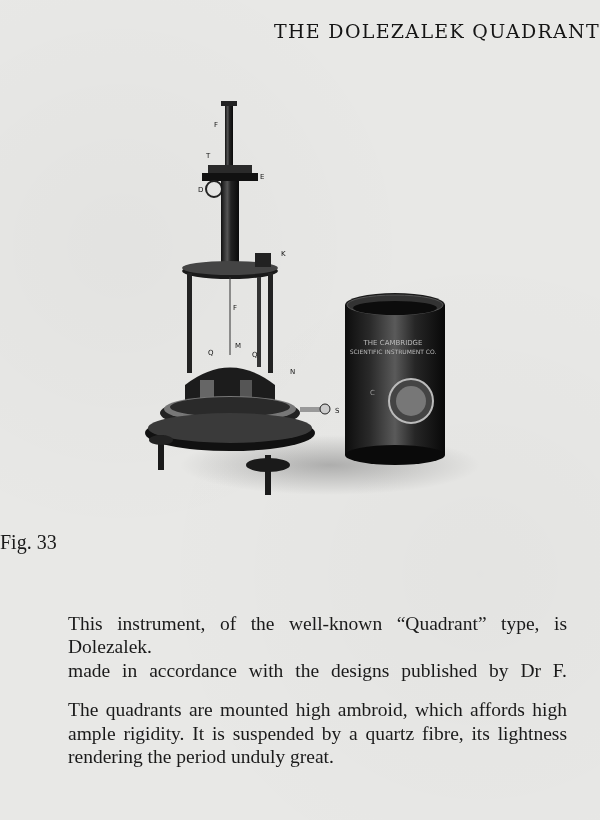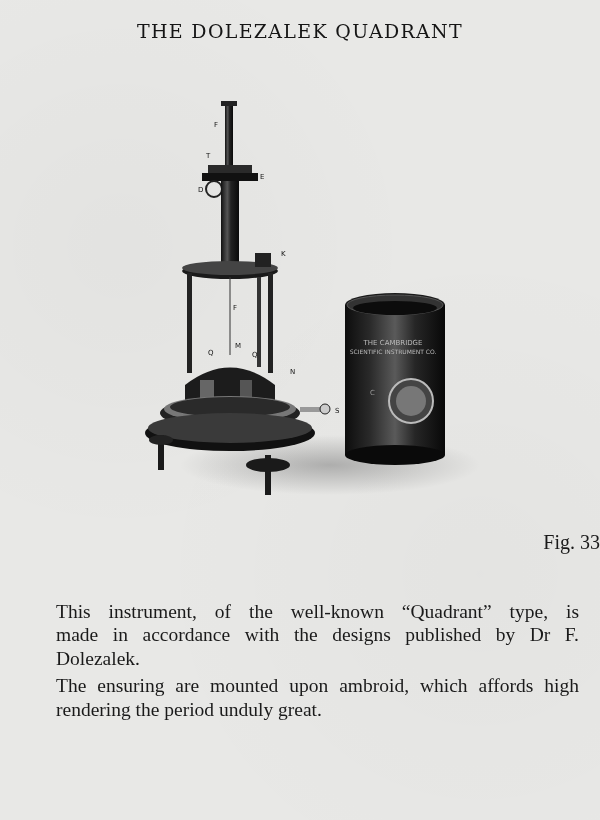--- a/index.html
+++ b/index.html
@@ -12,41 +12,41 @@
     }
     .page {
       position: absolute; inset: 0;
       background:
         radial-gradient(circle at 20% 30%, rgba(0,0,0,0.025) 0, transparent 40%),
         radial-gradient(circle at 80% 70%, rgba(0,0,0,0.02) 0, transparent 45%),
         #e8e8e6;
     }
     .title {
       position: absolute; left: 0; width: 600px; top: 17px;
-      text-align: center;
+      text-align: right;
       font-family: "DejaVu Serif", serif;
       font-size: 19px; letter-spacing: 1.3px; line-height: 28px;
       color: #151515;
     }
     .figure {
       position: absolute; left: 130px; top: 95px; width: 350px; height: 420px;
     }
     .caption {
       position: absolute; left: 0; width: 600px; top: 531px;
-      text-align: right;
+      text-align: left;
       font-family: "Liberation Serif", serif;
       font-size: 20px; color: #1a1a1a;
     }
     .body-text {
       position: absolute; left: 52px; top: 596px; width: 531px;
       font-family: "Liberation Serif", serif;
       font-size: 19.5px; line-height: 23.4px;
       text-align: justify; color: #1a1a1a;
     }
-    .body-text p { margin: 4px; text-indent: 0; }
+    .body-text p { margin: 16px; text-indent: 0; }
     .line { display: block; text-align: justify; text-align-last: justify; white-space: nowrap; }
     .line.last { text-align-last: left; }
   </style>
 </head>
 <body>
 
 <div class="page">
 
   <div class="title">
     <div>THE DOLEZALEK QUADRANT</div>
@@ -138,22 +138,23 @@
         <text x="240" y="300" fill="#999">C</text>
       </g>
     </svg>
   </div>
 
   <div class="caption">Fig. 33</div>
 
   <div class="body-text">
     <p>
       <span class="line">    This instrument, of the well-known “Quadrant” type, is</span>
+      <span class="line last">Dolezalek.</span>
       <span class="line">made in accordance with the designs published by Dr F.</span>
-      <span class="line last">Dolezalek.</span>
     </p>
     <p>
-      <span class="line">The ensuring are mounted upon ambroid, which affords high</span>
+      <span class="line">The quadrants are mounted high ambroid, which affords high</span>
+      <span class="line">ample rigidity.  It is suspended by a quartz fibre, its lightness</span>
       <span class="line last">rendering the period unduly great.</span>
     </p>
   </div>
 
 </div>
 
 </body></html>

